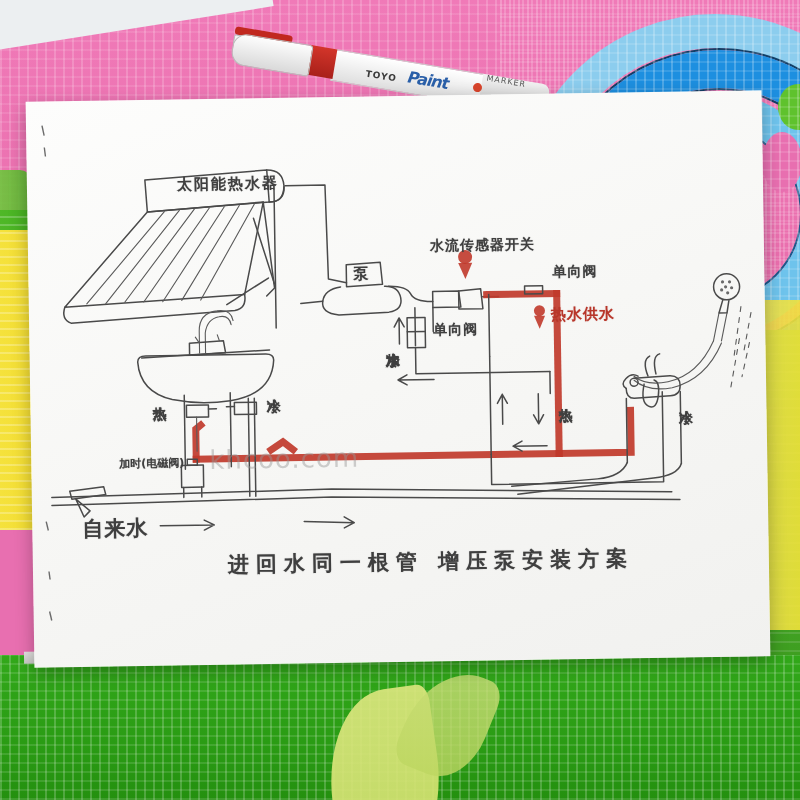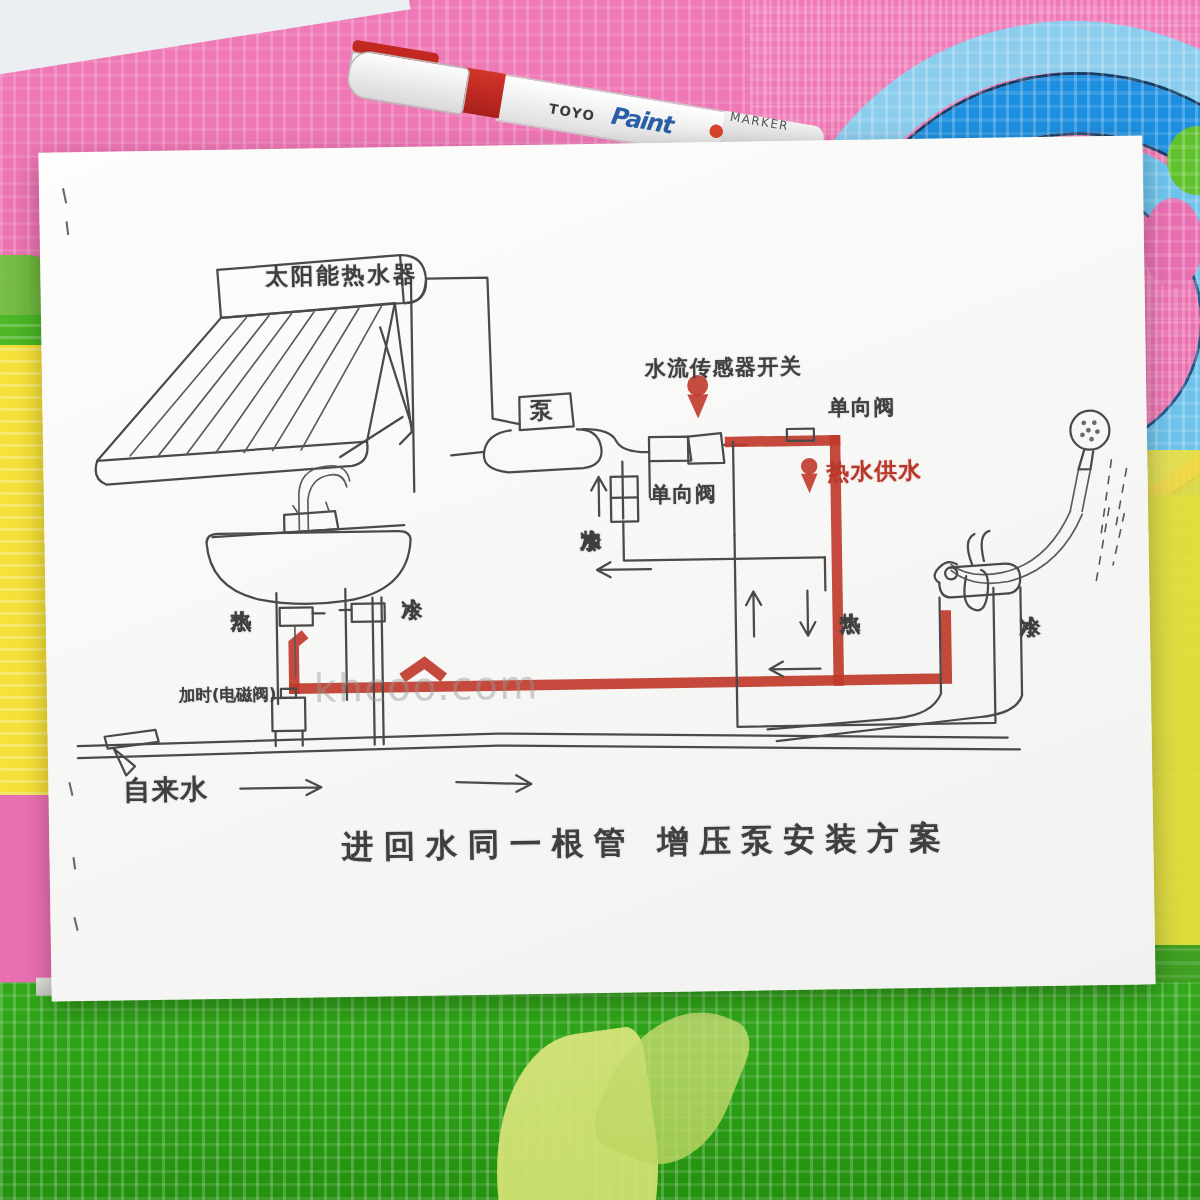--- a/index.html
+++ b/index.html
@@ -382,21 +382,21 @@
     <div class="hw" style="left:404px;top:226px;font-size:14px;letter-spacing:1px;">单向阀</div>
 
     <div class="hw vert" style="left:356px;top:246px;font-size:14px;height:78px;">冷水加水</div>
 
     <div class="hw vert" style="left:122px;top:296px;font-size:14px;height:40px;">热水</div>
 
     <div class="hw vert" style="left:236px;top:290px;font-size:14px;height:40px;">冷水</div>
 
     <div class="hw" style="left:88px;top:356px;font-size:11px;">加时(电磁阀)</div>
 
-    <div class="hw" style="left:50px;top:414px;font-size:18px;letter-spacing:1px;">自来水</div>
+    <div class="hw" style="left:50px;top:414px;font-size:21px;letter-spacing:1px;">自来水</div>
 
     <div class="hw vert" style="left:528px;top:304px;font-size:14px;height:40px;">热水</div>
 
     <div class="hw vert" style="left:648px;top:308px;font-size:14px;height:40px;">冷水</div>
 
     <div id="watermark">khcoo.com</div>
 
     <div class="hw" id="title-text">进回水同一根管 增压泵安装方案</div>
 
   </div>

